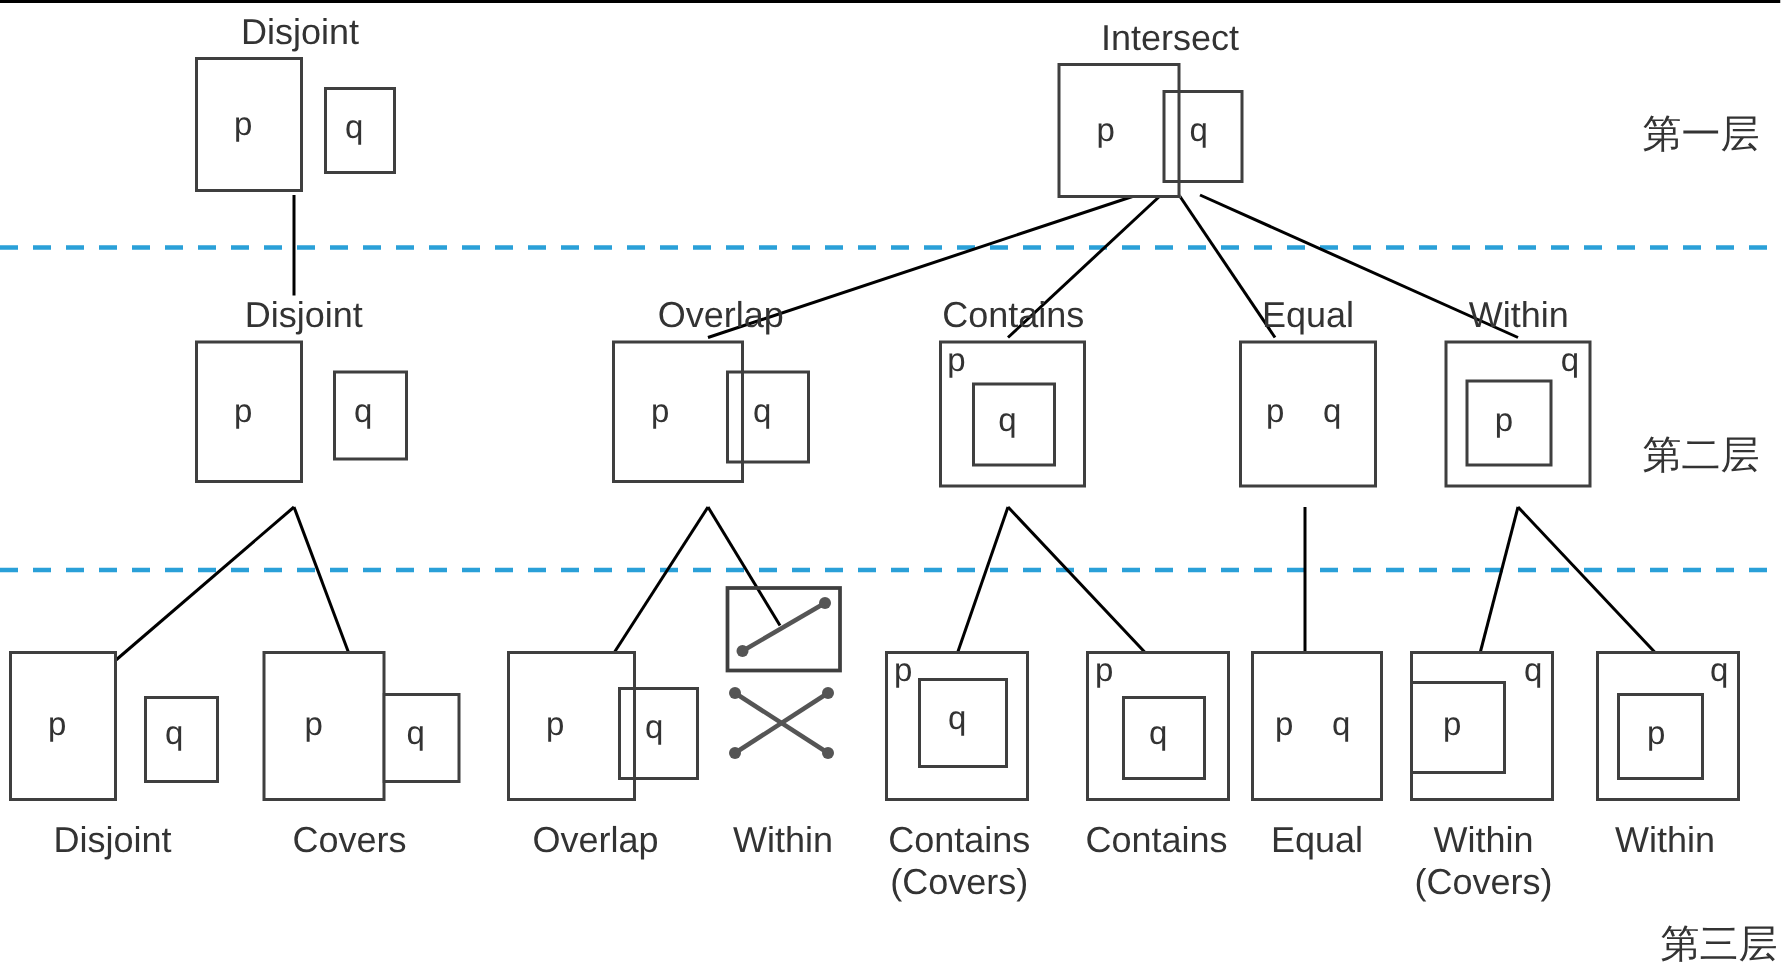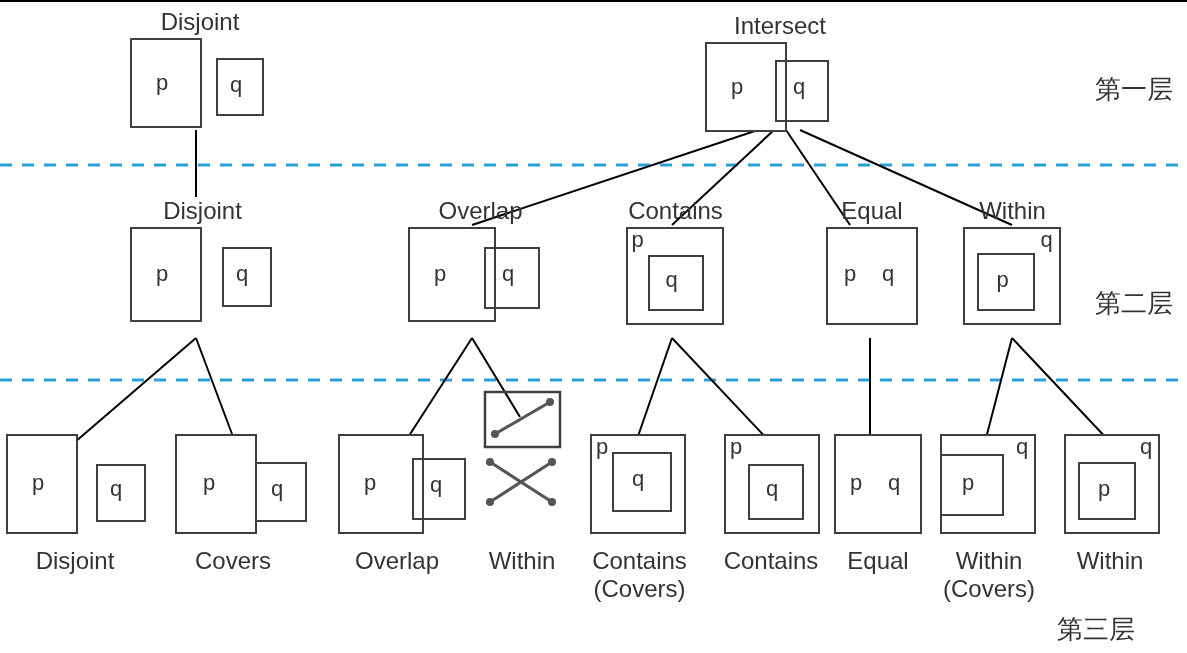--- a/index.html
+++ b/index.html
@@ -102,21 +102,21 @@
     <circle class="dot" cx="490" cy="500" r="4"></circle>
     <circle class="dot" cx="552" cy="460" r="4"></circle>
     <line x1="490" y1="460" x2="552" y2="500" stroke="#555" stroke-width="3"></line>
     <line x1="490" y1="500" x2="552" y2="460" stroke="#555" stroke-width="3"></line>
 
     <rect x="485" y="390" width="75" height="55" fill="none" stroke="#3f3f3f" stroke-width="2.5"></rect>
   </svg>
 
   <div class="layer-label" style="left:1095px; top:70px;">第一层</div>
   <div class="layer-label" style="left:1095px; top:284px;">第二层</div>
-  <div class="layer-label" style="left:1057px; top:610px;">第三层</div>
+  <div class="layer-label" style="left:1107px; top:610px;">第三层</div>
 
   <div class="node" style="left:130px; top:6px; width:140px;">
     <div class="title">Disjoint</div>
     <div class="icon" style="width:140px; height:95px;">
       <div class="rect" style="left:0; top:0; width:72px; height:90px;"></div>
       <span class="lbl" style="left:26px; top:32px;">p</span>
       <div class="rect" style="left:86px; top:20px; width:48px; height:58px;"></div>
       <span class="lbl" style="left:100px; top:34px;">q</span>
     </div>
   </div>

